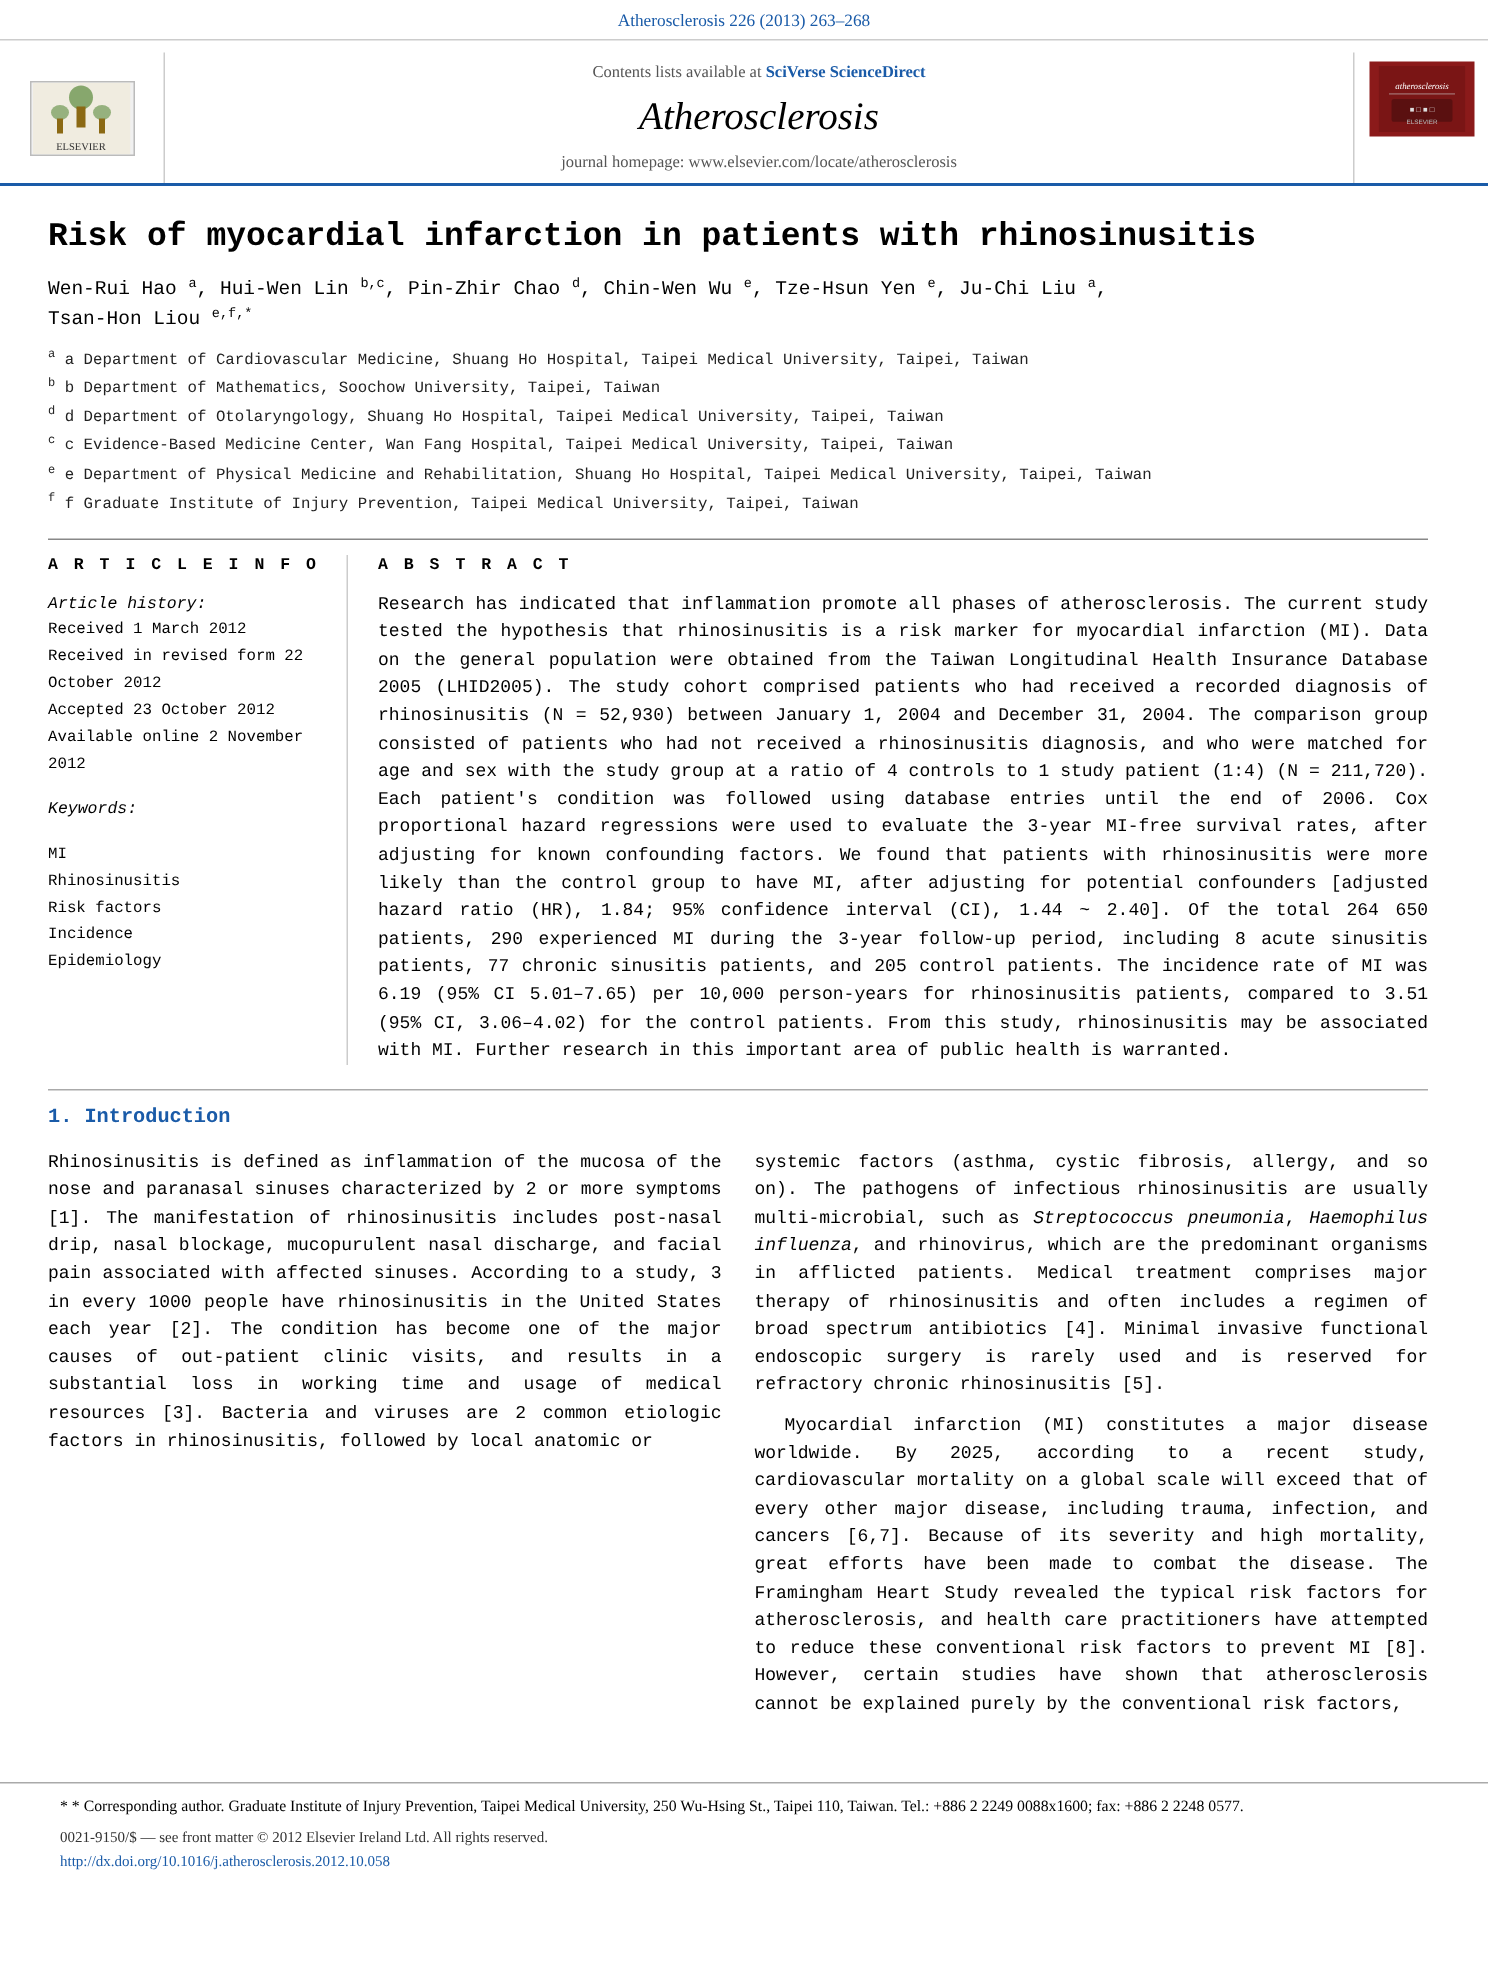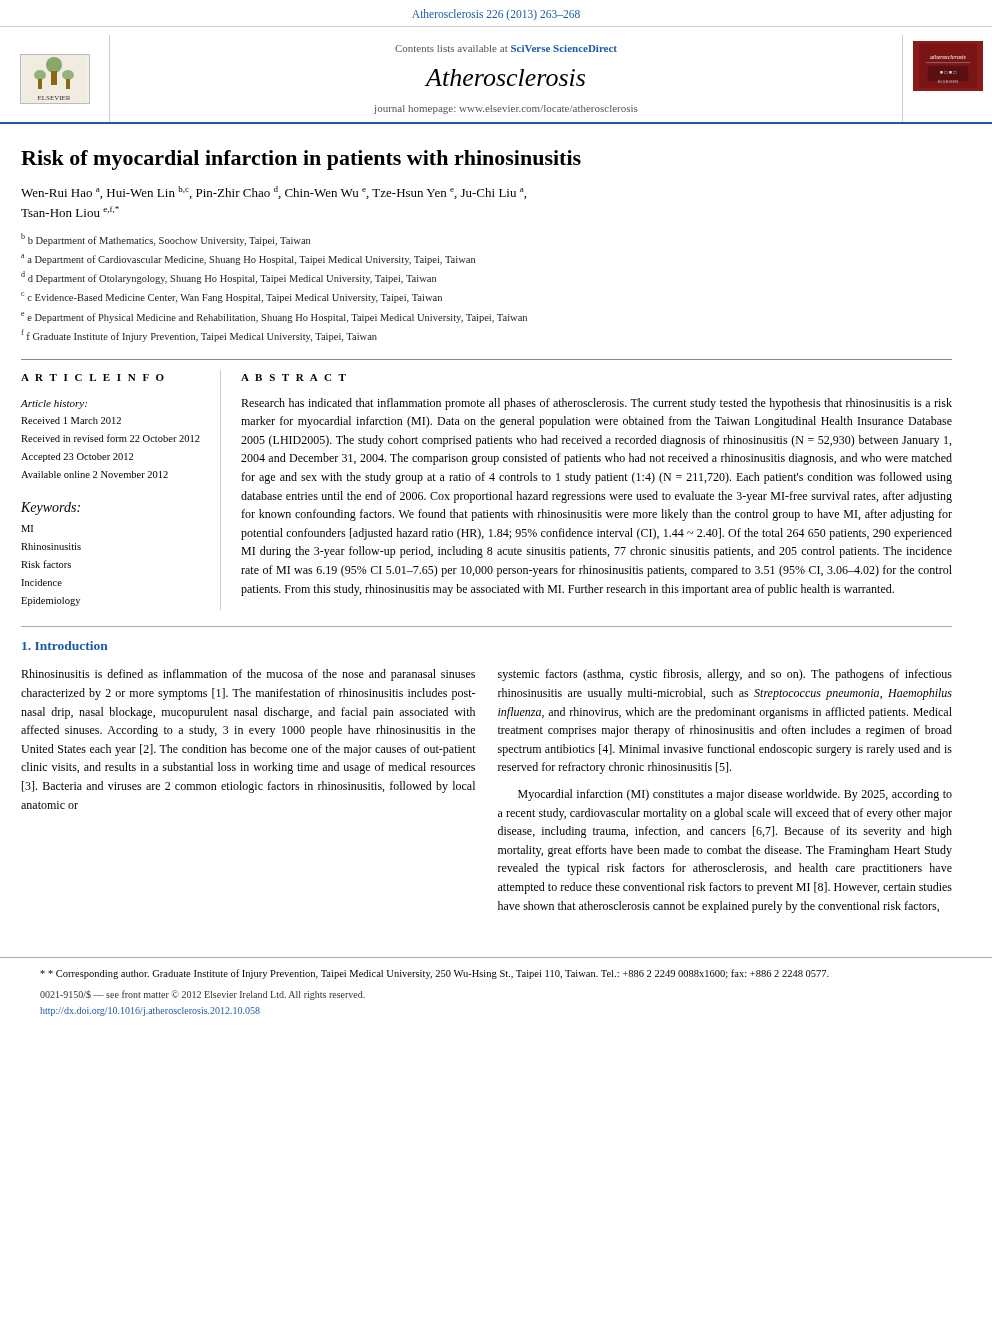--- a/index.html
+++ b/index.html
@@ -75,21 +75,22 @@
       display: flex;
       flex-direction: column;
       align-items: center;
       justify-content: flex-start;
       padding: 6px 8px;
       border-left: 1px solid #ccc;
     }
 
     
     .main-content {
-      padding: 20px 40px 20px 21px;
+      padding: 20px 40px 20px 32px;
+      font-family: Liberation Mono, monospace;
     }
 
     .article-title {
       font-size: 22px;
       font-weight: bold;
       margin-bottom: 10px;
       line-height: 1.3;
     }
 
     .authors {
@@ -157,23 +158,23 @@
       line-height: 1.7;
       margin-bottom: 14px;
     }
 
     .keywords-section {
       margin-top: 8px;
     }
 
     .keywords-label {
       font-style: italic;
-      font-size: 14px;
+      font-size: 11px;
       font-weight: normal;
-      margin-bottom: 3px;
+      margin-bottom: 13px;
     }
 
     .keywords-list {
       font-size: 10.5px;
       line-height: 1.7;
     }
 
     .abstract-text {
       font-size: 12px;
       line-height: 1.55;
@@ -338,22 +339,22 @@
 <div class="main-content">
 
   <div class="article-title">Risk of myocardial infarction in patients with rhinosinusitis</div>
 
   <div class="authors">
     Wen-Rui Hao <sup>a</sup>, Hui-Wen Lin <sup>b,c</sup>, Pin-Zhir Chao <sup>d</sup>, Chin-Wen Wu <sup>e</sup>, Tze-Hsun Yen <sup>e</sup>, Ju-Chi Liu <sup>a</sup>,<br>
     Tsan-Hon Liou <sup>e,f,*</sup>
   </div>
 
   <div class="affiliations">
+    <p><sup>a</sup> <span>a Department of Cardiovascular Medicine, Shuang Ho Hospital, Taipei Medical University, Taipei, Taiwan</span></p>
     <p><sup>b</sup> <span>b Department of Mathematics, Soochow University, Taipei, Taiwan</span></p>
-    <p><sup>a</sup> <span>a Department of Cardiovascular Medicine, Shuang Ho Hospital, Taipei Medical University, Taipei, Taiwan</span></p>
     <p><sup>d</sup> <span>d Department of Otolaryngology, Shuang Ho Hospital, Taipei Medical University, Taipei, Taiwan</span></p>
     <p><sup>c</sup> <span>c Evidence-Based Medicine Center, Wan Fang Hospital, Taipei Medical University, Taipei, Taiwan</span></p>
     <p><sup>e</sup> <span>e Department of Physical Medicine and Rehabilitation, Shuang Ho Hospital, Taipei Medical University, Taipei, Taiwan</span></p>
     <p><sup>f</sup> <span>f Graduate Institute of Injury Prevention, Taipei Medical University, Taipei, Taiwan</span></p>
   </div>
 
   <div class="two-col">
 
     <div class="left-col">
       <div class="section-label">A R T I C L E   I N F O</div>

